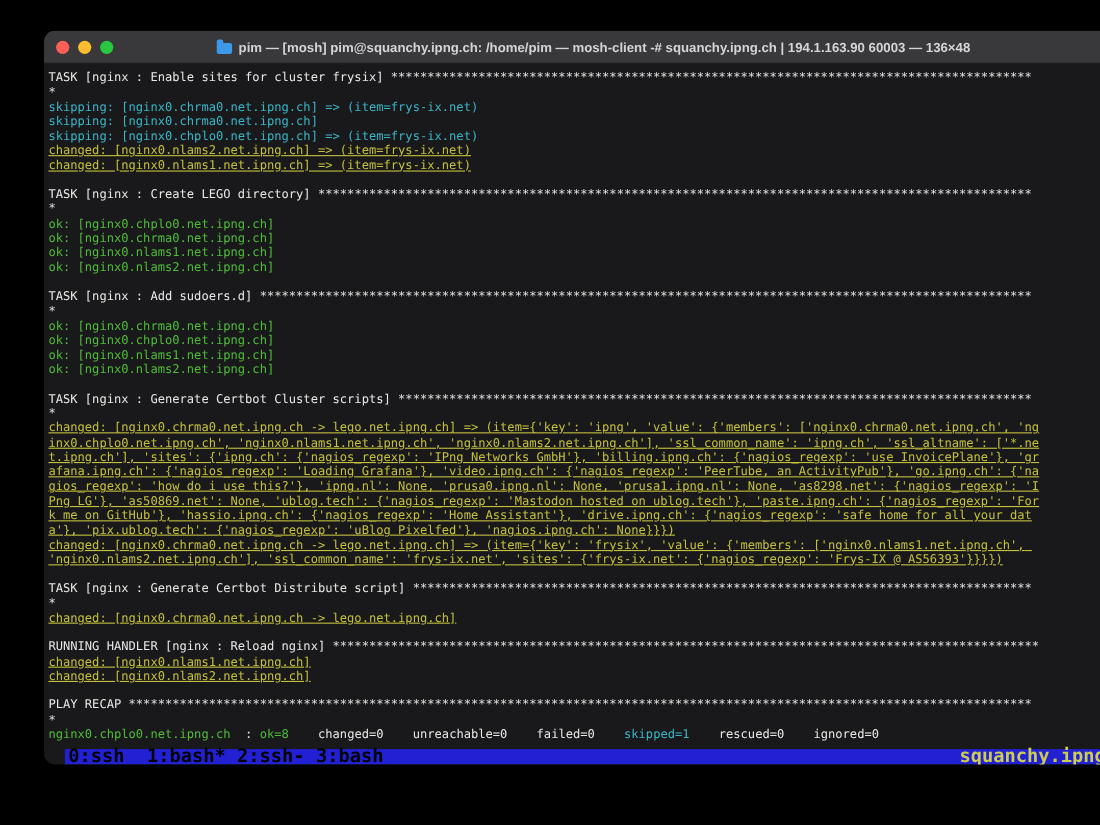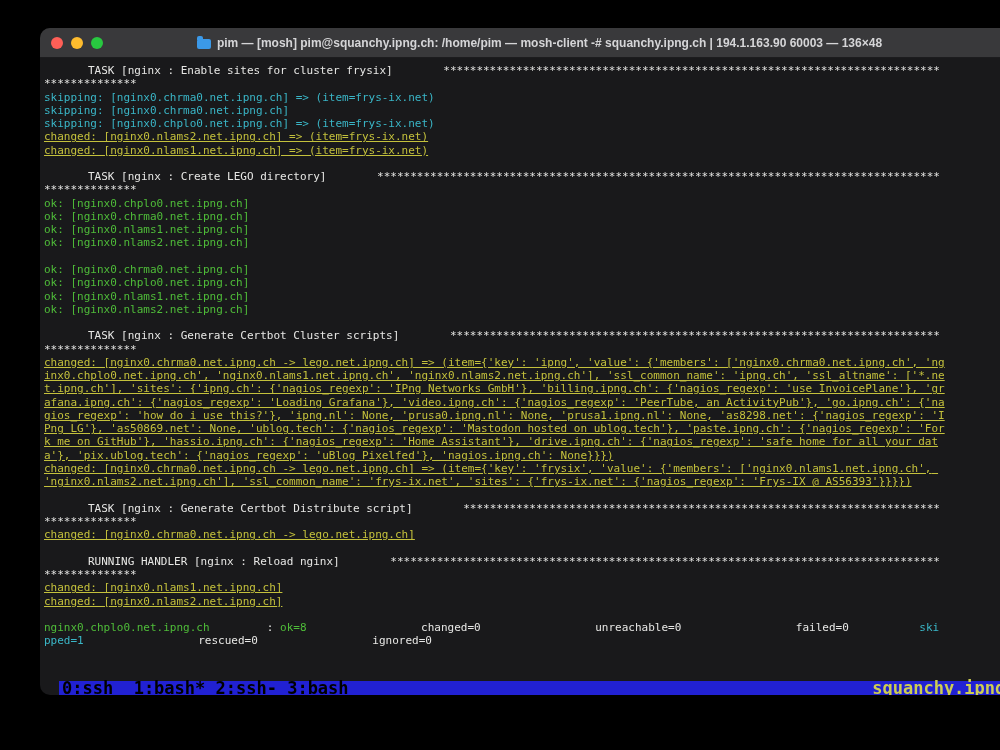--- a/index.html
+++ b/index.html
@@ -36,21 +36,21 @@
 
   .term {
     flex:1 1 auto; overflow:hidden;
     padding:6px 0 0 4px;
     font-family:"DejaVu Sans Mono", monospace;
     font-size:11px; line-height:13.27px;
     color:var(--term_default);
   }
   .tline { white-space:pre-wrap; word-break:break-all; width:136ch; min-height:13.27px; }
 
-  .c-d  { color:var(--term_default);margin-left:44px; }
+  .c-d  { color:var(--term_default); }
   .c-c  { color:var(--term_cyan); }
   .c-g  { color:var(--term_green);margin-top:35px; }
   .c-y  { color:var(--term_yellow);text-decoration:underline; }
 
   .statusbar {
     flex:0 0 14px; background:var(--status_bg);
     display:flex; justify-content:space-between; align-items:center;
     font-family:"DejaVu Sans Mono", monospace; font-size:17px; line-height:14px;
     padding:0 3px; white-space:pre;margin-left:19px;
   }
@@ -80,36 +80,38 @@
       <div class="tline"><span class="c-c">skipping: [nginx0.chplo0.net.ipng.ch] =&gt; (item=frys-ix.net)</span></div>
       <div class="tline"><span class="c-y">changed: [nginx0.nlams2.net.ipng.ch] =&gt; (item=frys-ix.net)</span></div>
       <div class="tline"><span class="c-y">changed: [nginx0.nlams1.net.ipng.ch] =&gt; (item=frys-ix.net)</span></div>
       <div class="tline">&nbsp;</div>
       <div class="tline"><span class="c-d">TASK [nginx : Create LEGO directory] </span><span class="c-d">***************************************************************************************************</span></div>
       <div class="tline"><span class="c-g">ok: [nginx0.chplo0.net.ipng.ch]</span></div>
       <div class="tline"><span class="c-g">ok: [nginx0.chrma0.net.ipng.ch]</span></div>
       <div class="tline"><span class="c-g">ok: [nginx0.nlams1.net.ipng.ch]</span></div>
       <div class="tline"><span class="c-g">ok: [nginx0.nlams2.net.ipng.ch]</span></div>
       <div class="tline">&nbsp;</div>
+      <div class="tline"><span class="c-d">TASK [nginx : Add sudoers.d] </span><span class="c-d">***********************************************************************************************************</span></div>
       <div class="tline"><span class="c-g">ok: [nginx0.chrma0.net.ipng.ch]</span></div>
       <div class="tline"><span class="c-g">ok: [nginx0.chplo0.net.ipng.ch]</span></div>
       <div class="tline"><span class="c-g">ok: [nginx0.nlams1.net.ipng.ch]</span></div>
       <div class="tline"><span class="c-g">ok: [nginx0.nlams2.net.ipng.ch]</span></div>
       <div class="tline">&nbsp;</div>
       <div class="tline"><span class="c-d">TASK [nginx : Generate Certbot Cluster scripts] </span><span class="c-d">****************************************************************************************</span></div>
       <div class="tline"><span class="c-y">changed: [nginx0.chrma0.net.ipng.ch -&gt; lego.net.ipng.ch] =&gt; (item={'key': 'ipng', 'value': {'members': ['nginx0.chrma0.net.ipng.ch', 'nginx0.chplo0.net.ipng.ch', 'nginx0.nlams1.net.ipng.ch', 'nginx0.nlams2.net.ipng.ch'], 'ssl_common_name': 'ipng.ch', 'ssl_altname': ['*.net.ipng.ch'], 'sites': {'ipng.ch': {'nagios_regexp': 'IPng Networks GmbH'}, 'billing.ipng.ch': {'nagios_regexp': 'use InvoicePlane'}, 'grafana.ipng.ch': {'nagios_regexp': 'Loading Grafana'}, 'video.ipng.ch': {'nagios_regexp': 'PeerTube, an ActivityPub'}, 'go.ipng.ch': {'nagios_regexp': 'how do i use this?'}, 'ipng.nl': None, 'prusa0.ipng.nl': None, 'prusa1.ipng.nl': None, 'as8298.net': {'nagios_regexp': 'IPng LG'}, 'as50869.net': None, 'ublog.tech': {'nagios_regexp': 'Mastodon hosted on ublog.tech'}, 'paste.ipng.ch': {'nagios_regexp': 'Fork me on GitHub'}, 'hassio.ipng.ch': {'nagios_regexp': 'Home Assistant'}, 'drive.ipng.ch': {'nagios_regexp': 'safe home for all your data'}, 'pix.ublog.tech': {'nagios_regexp': 'uBlog Pixelfed'}, 'nagios.ipng.ch': None}}})</span></div>
       <div class="tline"><span class="c-y">changed: [nginx0.chrma0.net.ipng.ch -&gt; lego.net.ipng.ch] =&gt; (item={'key': 'frysix', 'value': {'members': ['nginx0.nlams1.net.ipng.ch', 'nginx0.nlams2.net.ipng.ch'], 'ssl_common_name': 'frys-ix.net', 'sites': {'frys-ix.net': {'nagios_regexp': 'Frys-IX @ AS56393'}}}})</span></div>
       <div class="tline">&nbsp;</div>
       <div class="tline"><span class="c-d">TASK [nginx : Generate Certbot Distribute script] </span><span class="c-d">**************************************************************************************</span></div>
       <div class="tline"><span class="c-y">changed: [nginx0.chrma0.net.ipng.ch -&gt; lego.net.ipng.ch]</span></div>
       <div class="tline">&nbsp;</div>
       <div class="tline"><span class="c-d">RUNNING HANDLER [nginx : Reload nginx] </span><span class="c-d">*************************************************************************************************</span></div>
       <div class="tline"><span class="c-y">changed: [nginx0.nlams1.net.ipng.ch]</span></div>
       <div class="tline"><span class="c-y">changed: [nginx0.nlams2.net.ipng.ch]</span></div>
       <div class="tline">&nbsp;</div>
+      <div class="tline"><span class="c-d">PLAY RECAP </span><span class="c-d">*****************************************************************************************************************************</span></div>
       <div class="tline"><span class="c-g">nginx0.chplo0.net.ipng.ch</span><span class="c-d">  : </span><span class="c-g">ok=8</span><span class="c-d">    </span><span class="c-d">changed=0</span><span class="c-d">    </span><span class="c-d">unreachable=0</span><span class="c-d">    </span><span class="c-d">failed=0</span><span class="c-d">    </span><span class="c-c">skipped=1</span><span class="c-d">    </span><span class="c-d">rescued=0</span><span class="c-d">    </span><span class="c-d">ignored=0</span></div>
     </div>
 
   <div class="statusbar">
     <span class="sb-left">0:ssh  1:bash* 2:ssh- 3:bash</span>
     <span class="sb-right">squanchy.ipng.ch</span>
   </div>
 </div>
 
 </body></html>

